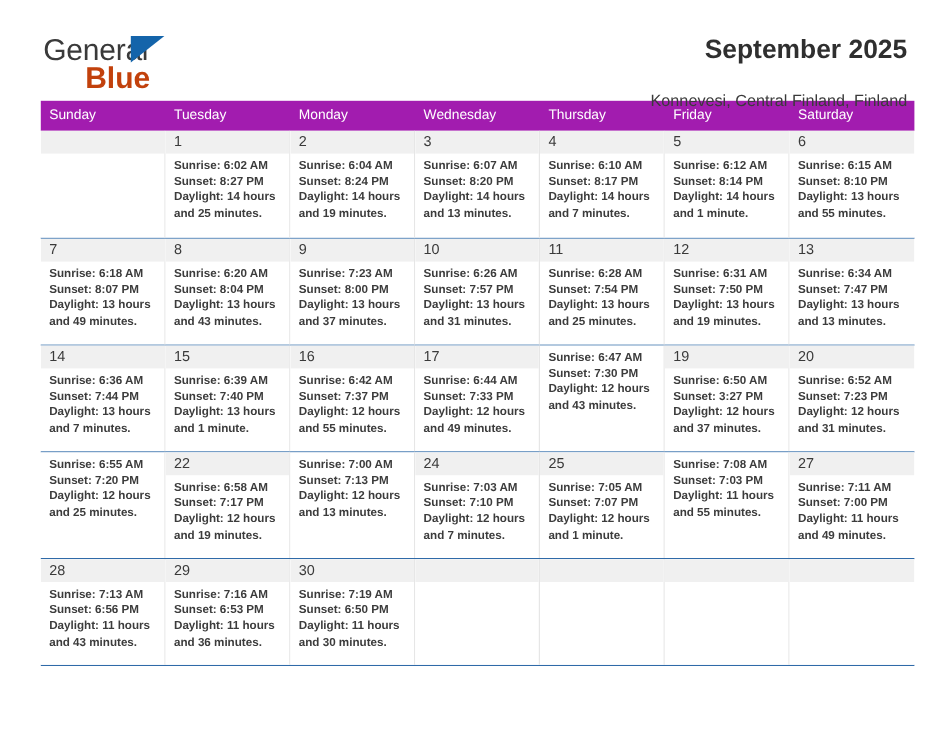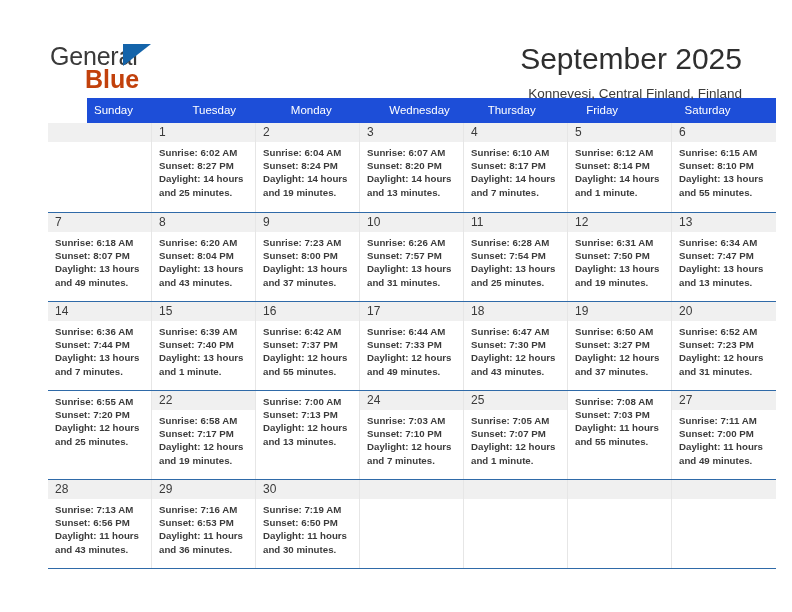--- a/index.html
+++ b/index.html
@@ -12,21 +12,21 @@
     height: 612px;
     font-family: "Liberation Sans", sans-serif;
     color: #333333;
     position: relative;
     overflow: hidden;
   }
   .page {
     width: 792px;
     height: 612px;
     box-sizing: border-box;
-    padding: 16px;
+    padding: 2px;
     position: relative;
   }
 
   
   .header {
     display: flex;
     align-items: flex-start;
     justify-content: space-between;
     padding: 26px 34px 0 32px;
     height: 72px;
@@ -64,45 +64,44 @@
     position: absolute;
     left: 37px;
     top: 25px;
     font-weight: 700;
   }
   .titles {
     text-align: right;
     padding-top: 0px;
   }
   .cal-title {
-    font-size: 30px;
+    font-size: 22px;
     color: #2f2f2f;
-    font-weight: 400;
+    font-weight: 700;
     line-height: 1.15;
     white-space: nowrap;
   }
   .cal-subtitle {
     font-size: 13.5px;
     color: #3a3a3a;
     font-weight: 400;
-    margin-top: 9px;
+    margin-top: 23px;
     white-space: nowrap;
   }
 
   
   .calendar {
     margin: 10px 32px 0 32px;
     width: 728px;
     box-sizing: border-box;
   }
   .weekday-row {
     display: grid;
     grid-template-columns: repeat(7, 1fr);
-    background: #1d4ed8;
-    margin-left: 39px;
+    background: #a21caf;
   }
   .weekday {
     color: #ffffff;
     font-size: 11.5px;
     padding: 5px 0 5px 7px;
     line-height: 1.3;
     box-sizing: border-box;
     white-space: nowrap;
   }
   .week-row {
@@ -337,21 +336,20 @@
           <div class="day-cell">
             <div class="day-num">17</div>
             <div class="day-info">
               <div>Sunrise: 6:44 AM</div>
               <div>Sunset: 7:33 PM</div>
               <div>Daylight: 12 hours</div>
               <div>and 49 minutes.</div>
             </div>
           </div>
           <div class="day-cell">
-            <div class="day-num">18</div>
             <div class="day-info">
               <div>Sunrise: 6:47 AM</div>
               <div>Sunset: 7:30 PM</div>
               <div>Daylight: 12 hours</div>
               <div>and 43 minutes.</div>
             </div>
           </div>
           <div class="day-cell">
             <div class="day-num">19</div>
             <div class="day-info">

